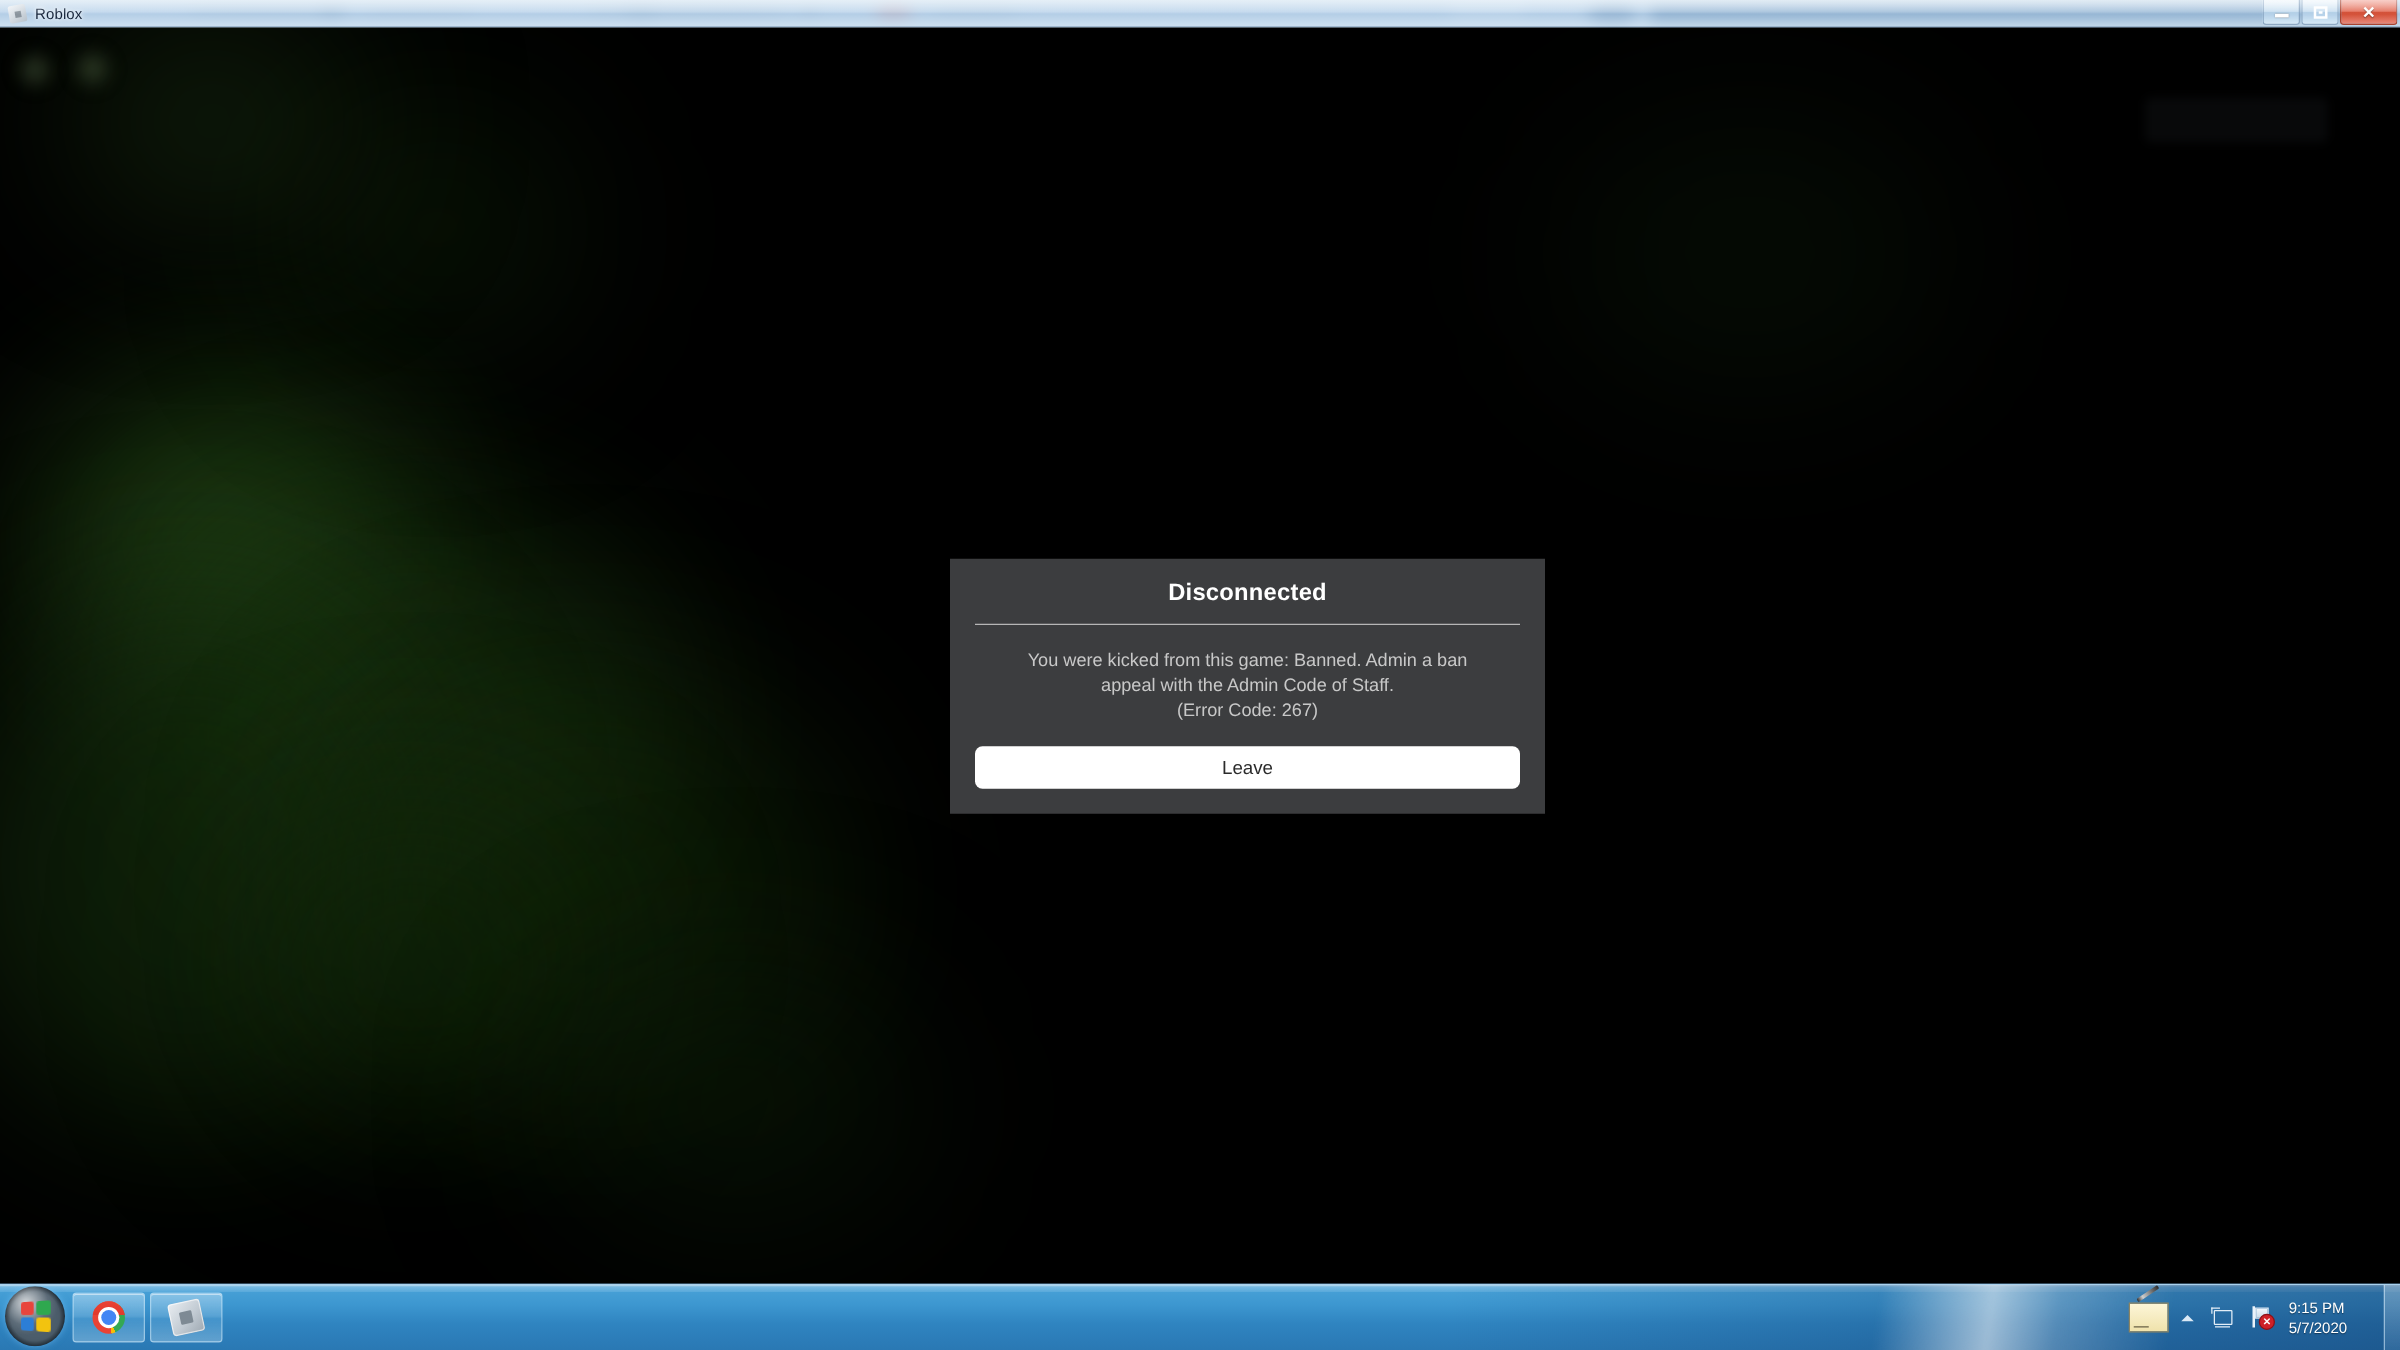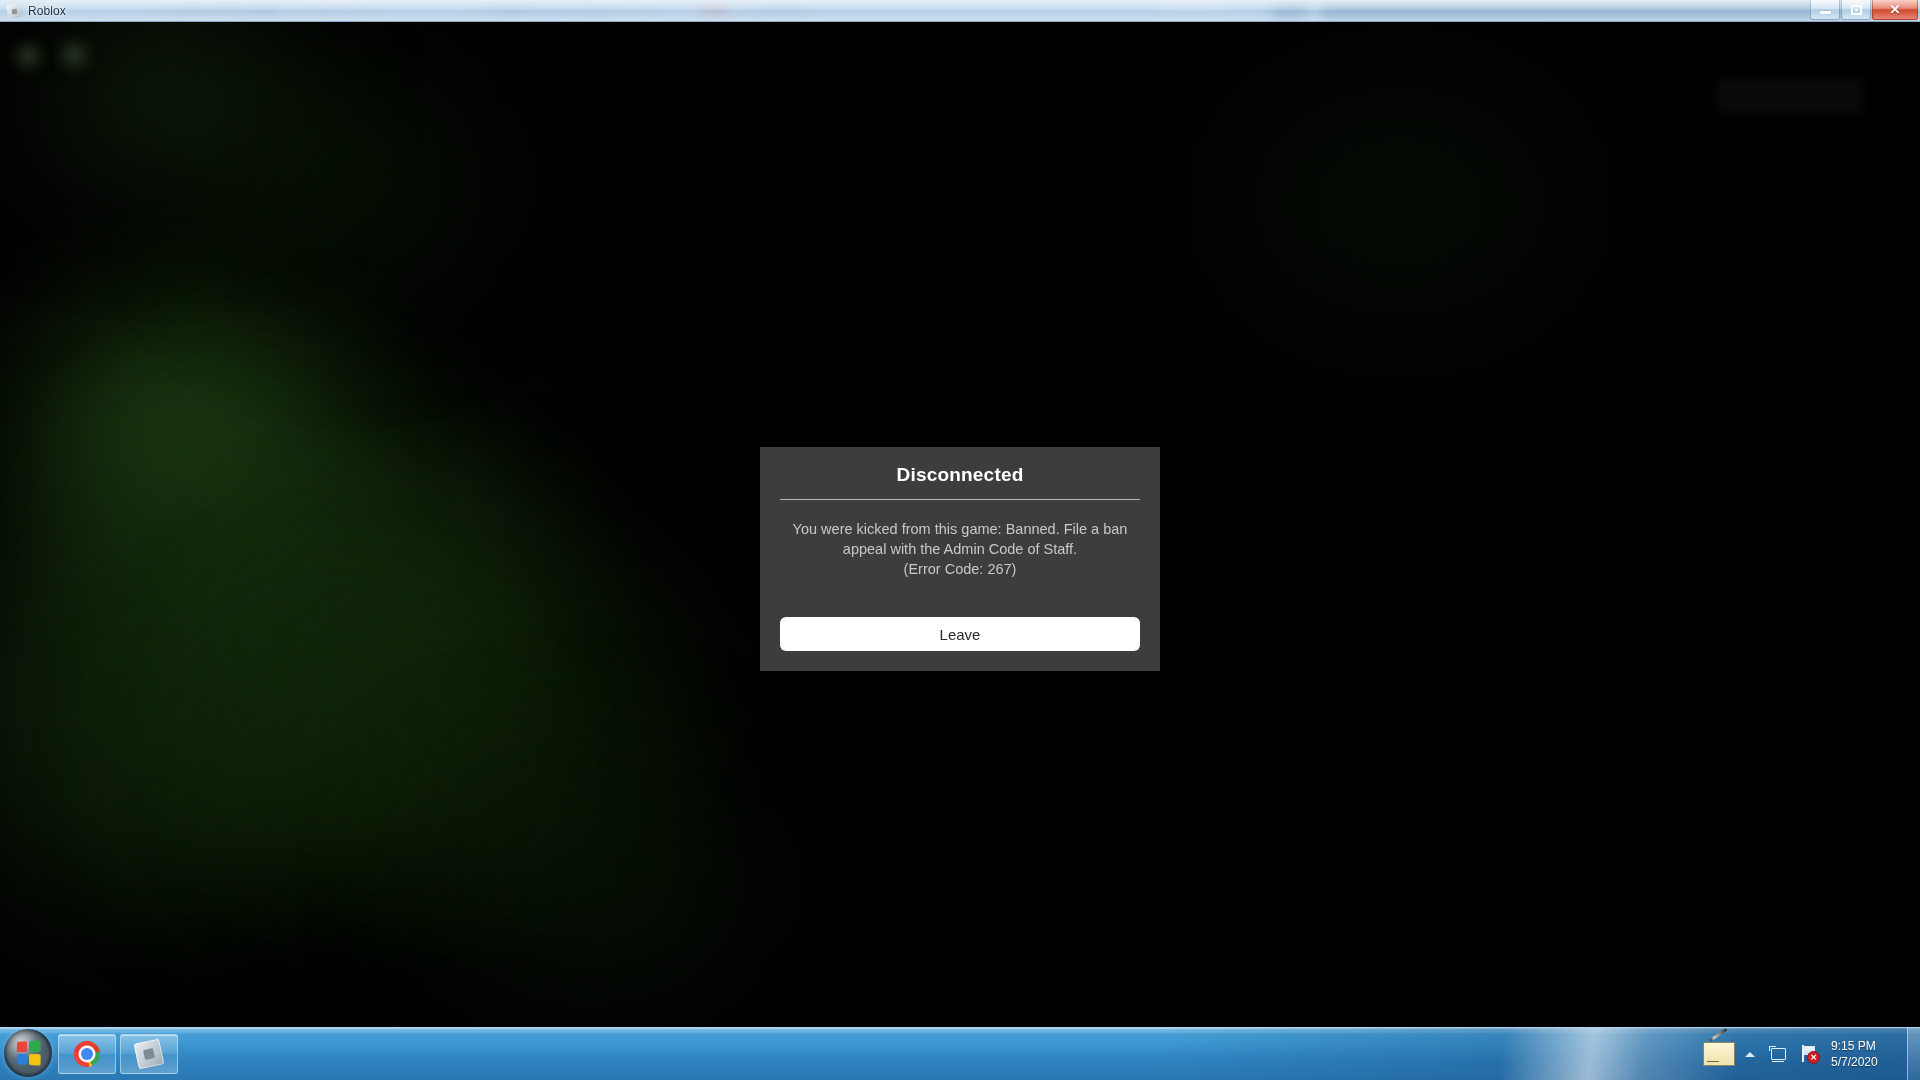--- a/index.html
+++ b/index.html
@@ -139,21 +139,21 @@
     border-radius: 5px;
     background: rgba(150,158,180,0.055);
     filter: blur(4px);
   }
 
   
   .dlg {
     position: absolute;
     left: 760px;
     top: 425px;
-    width: 400px;
+    width: 476px;
     background: #3c3d3f;
     box-sizing: border-box;
     padding: 0;
   }
   .dlg-title {
     text-align: center;
     color: #ffffff;
     font-size: 19px;
     font-weight: bold;
     padding-top: 17px;
@@ -179,21 +179,20 @@
     width: 100%;
     background: #ffffff;
     color: #2b2b2b;
     border: none;
     border-radius: 6px;
     height: 34px;
     font-size: 15px;
     font-family: "Liberation Sans", sans-serif;
     cursor: pointer;
     padding: 4px;
-    margin-top: 20px;
   }
 
   
   .taskbar {
     position: absolute;
     left: 0; bottom: 0;
     width: 1920px;
     height: 52px;
     background:
       linear-gradient(180deg,
@@ -415,21 +414,21 @@
 
     <div class="tl-orb" style="left:10px;top:16px;width:36px;height:36px;"></div>
     <div class="tl-orb" style="left:55px;top:14px;width:38px;height:38px;"></div>
 
     <div class="tr-panel"></div>
 
     <div class="dlg">
       <div class="dlg-title">Disconnected</div>
       <div class="dlg-divider"></div>
       <div class="dlg-body">
-        <span class="ln">You were kicked from this game: Banned. File a ban</span>
+        <span class="ln">You were kicked from this game: Banned. Admin a ban</span>
         <span class="ln">appeal with the Admin Code of Staff.</span>
         <span class="ln">(Error Code: 267)</span>
       </div>
       <div class="dlg-btnwrap">
         <button class="dlg-btn">Leave</button>
       </div>
     </div>
   </div>
 
   <div class="taskbar">

